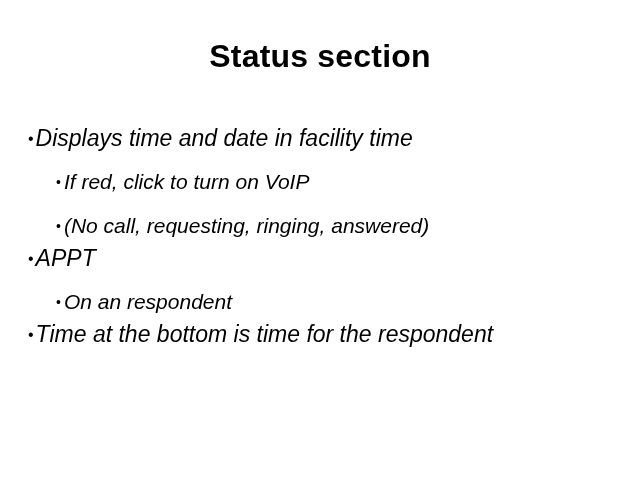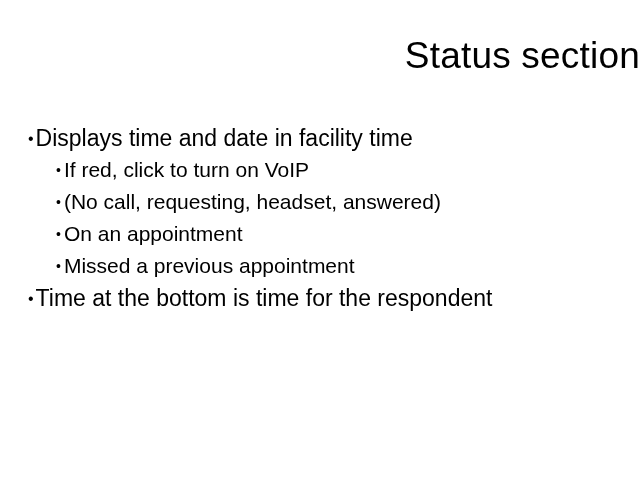--- a/index.html
+++ b/index.html
@@ -18,23 +18,23 @@
     position: relative;
     width: 640px;
     height: 480px;
     box-sizing: border-box;
   }
   .slide-title {
     position: absolute;
     top: 38px;
     left: 0;
     width: 640px;
-    text-align: right;
-    font-size: 37px;
-    font-weight: normal;
+    text-align: center;
+    font-size: 32px;
+    font-weight: bold;
     line-height: 36px;
     letter-spacing: 0.2px;
   }
   .body-list {
     position: absolute;
     top: 122px;
     left: 28px;
     width: 590px;
   }
   .bullet {
@@ -42,34 +42,36 @@
     white-space: nowrap;
     line-height: 32px;
   }
   .bullet.level1 {
     font-size: 23px;
     padding-left: 0;
   }
   .bullet.level2 {
     font-size: 21px;
     padding-left: 28px;
+    margin-top: 12px;
   }
   .bullet .dot {
     display: inline-block;
     font-size: 16px;
     line-height: 1;
     vertical-align: 2px;
     margin-right: 2px;
   }
   .bullet.level2 .dot {
     font-size: 14px;
     margin-right: 3px;
   }
   .bullet .txt {
     display: inline;
+    font-style: italic;
   }
 </style>
 </head>
 <body>
 
 <div class="slide">
 
   <div class="slide-title">Status section</div>
 
   <div class="body-list">
@@ -78,31 +80,31 @@
       <span class="dot">•</span><span class="txt">Displays time and date in facility time</span>
     </div>
 
 
     <div class="bullet level2">
       <span class="dot">•</span><span class="txt">If red, click to turn on VoIP</span>
     </div>
 
 
     <div class="bullet level2">
-      <span class="dot">•</span><span class="txt">(No call, requesting, headset, answered)</span>
+      <span class="dot">•</span><span class="txt">(No call, requesting, ringing, answered)</span>
+    </div>
+
+    <div class="bullet level1">
+      <span class="dot">•</span><span class="txt">APPT</span>
+    </div>
+
+    <div class="bullet level2">
+      <span class="dot">•</span><span class="txt">On an respondent</span>
     </div>
 
 
-    <div class="bullet level2">
-      <span class="dot">•</span><span class="txt">On an appointment</span>
-    </div>
-
-
-    <div class="bullet level2">
-      <span class="dot">•</span><span class="txt">Missed a previous appointment</span>
-    </div>
 
     <div class="bullet level1">
       <span class="dot">•</span><span class="txt">Time at the bottom is time for the respondent</span>
     </div>
 
   </div>
 </div>
 
 </body></html>

